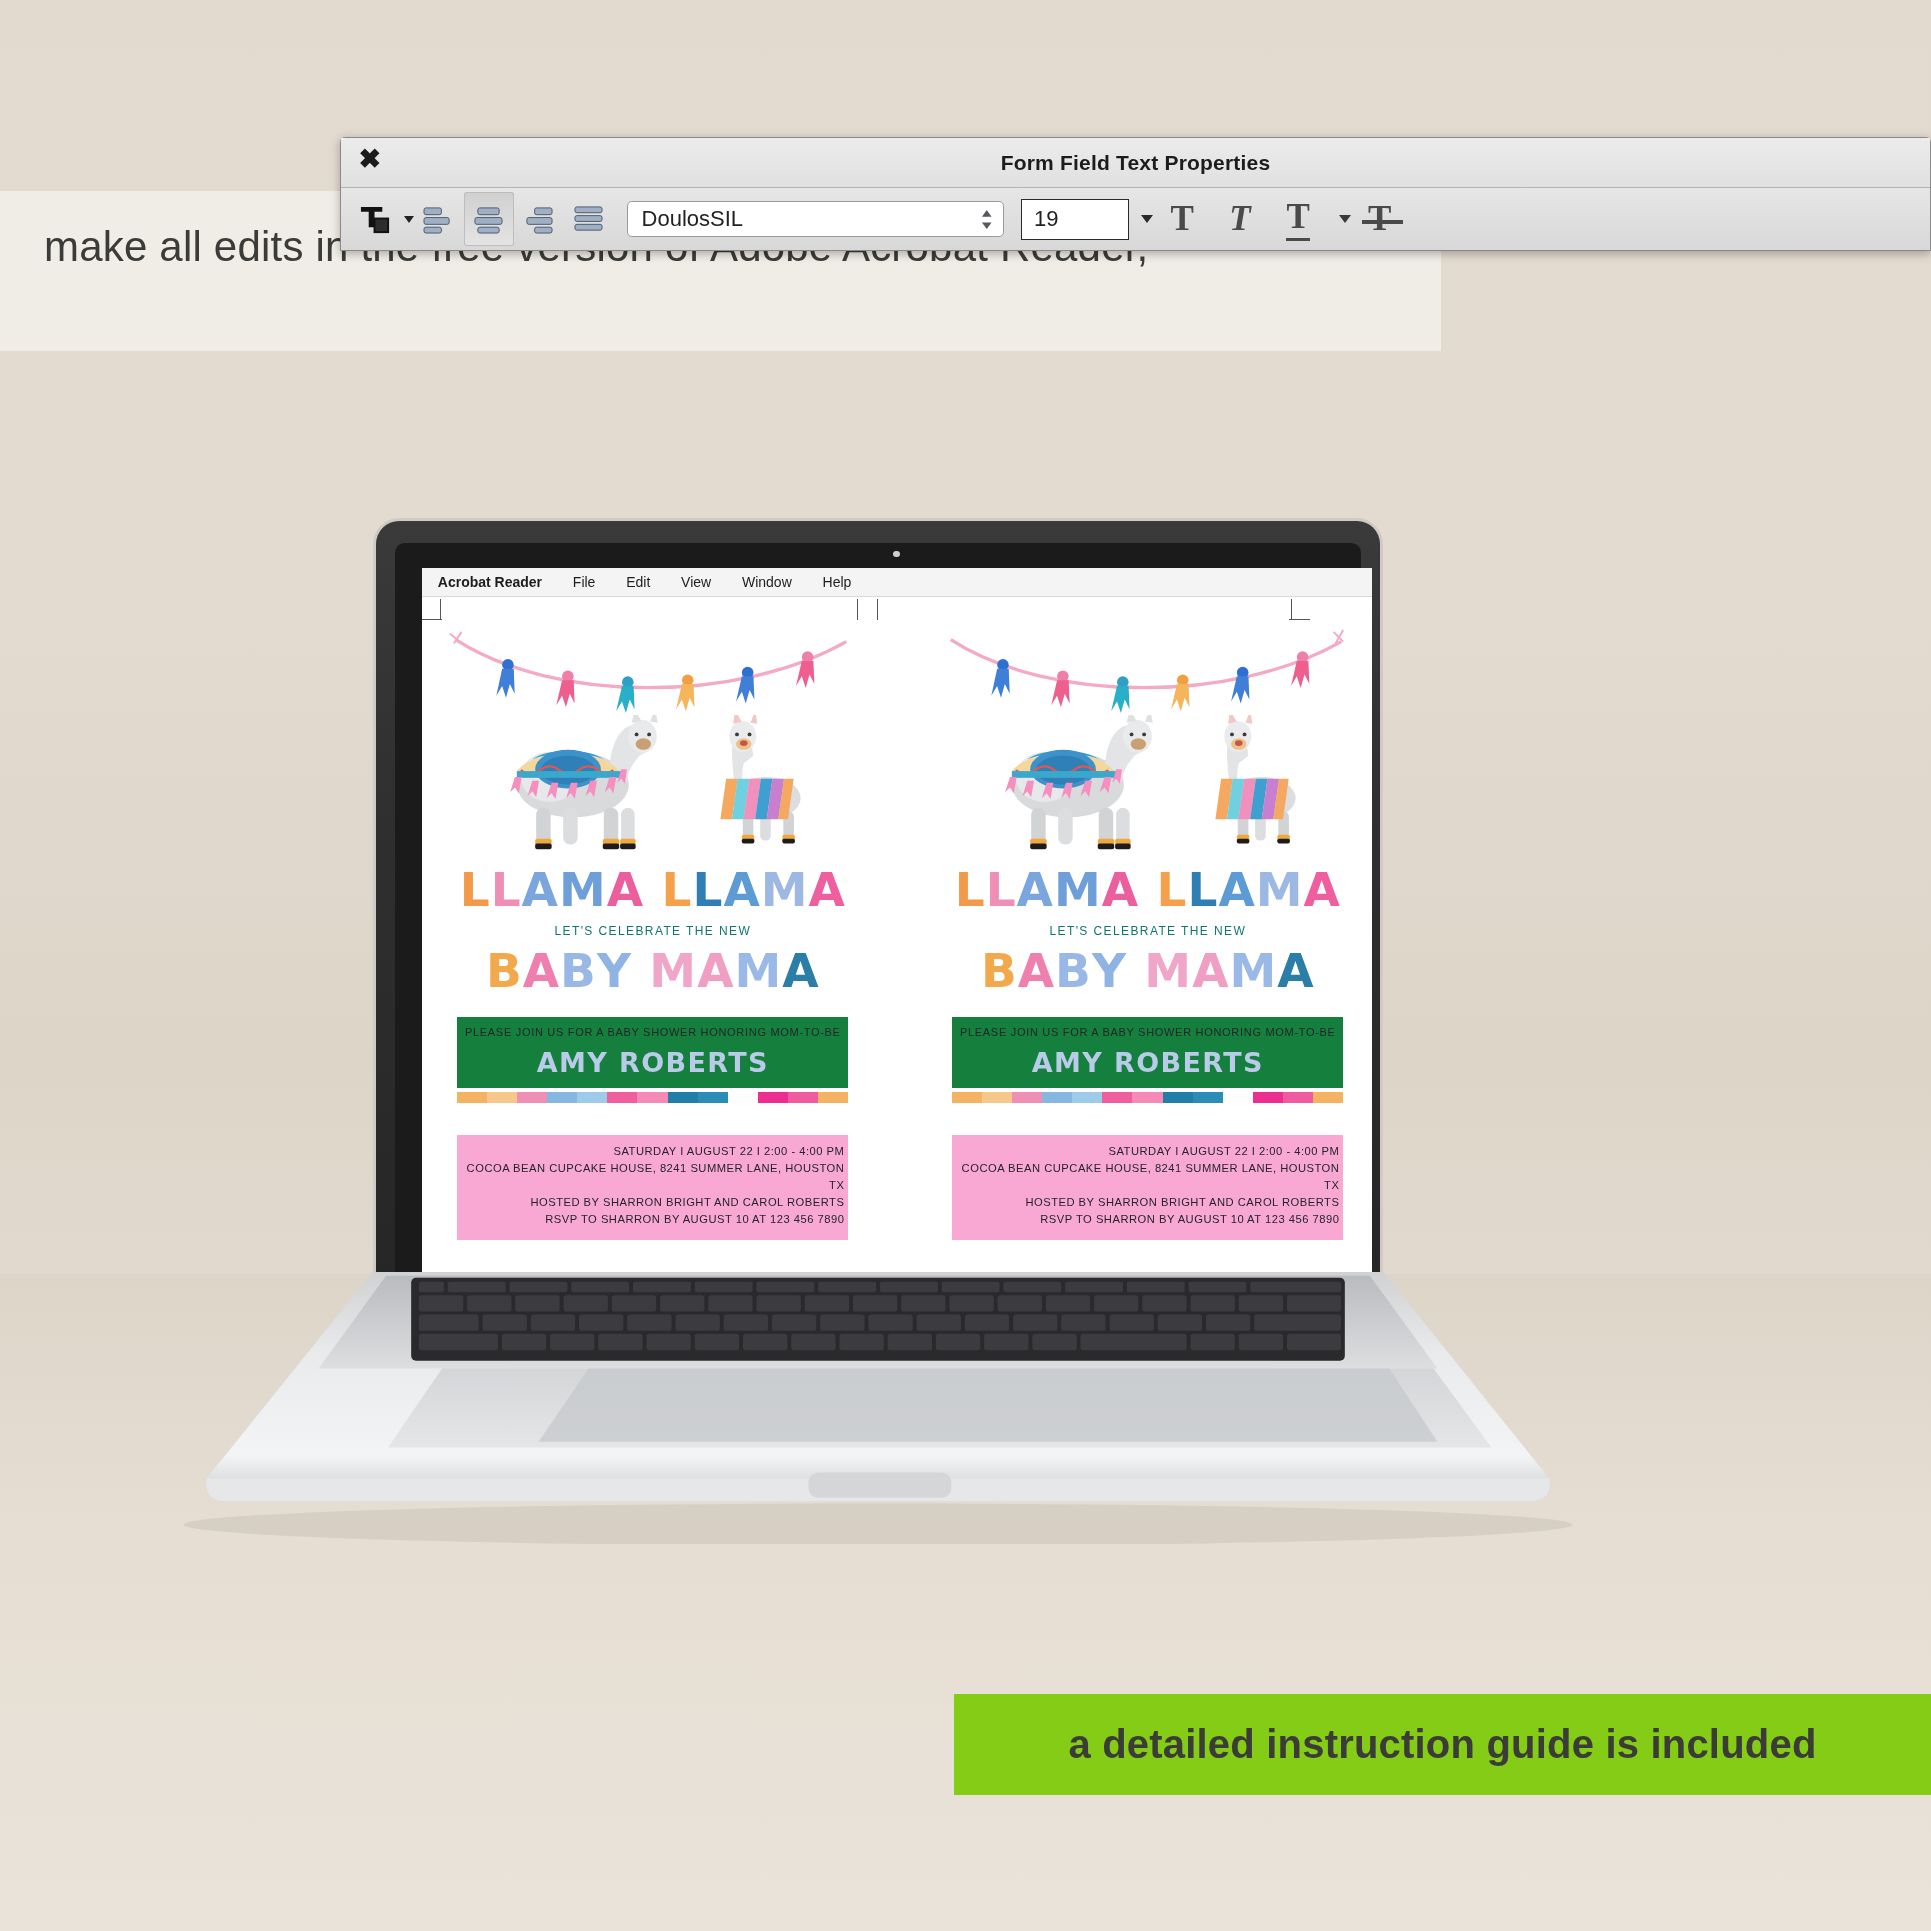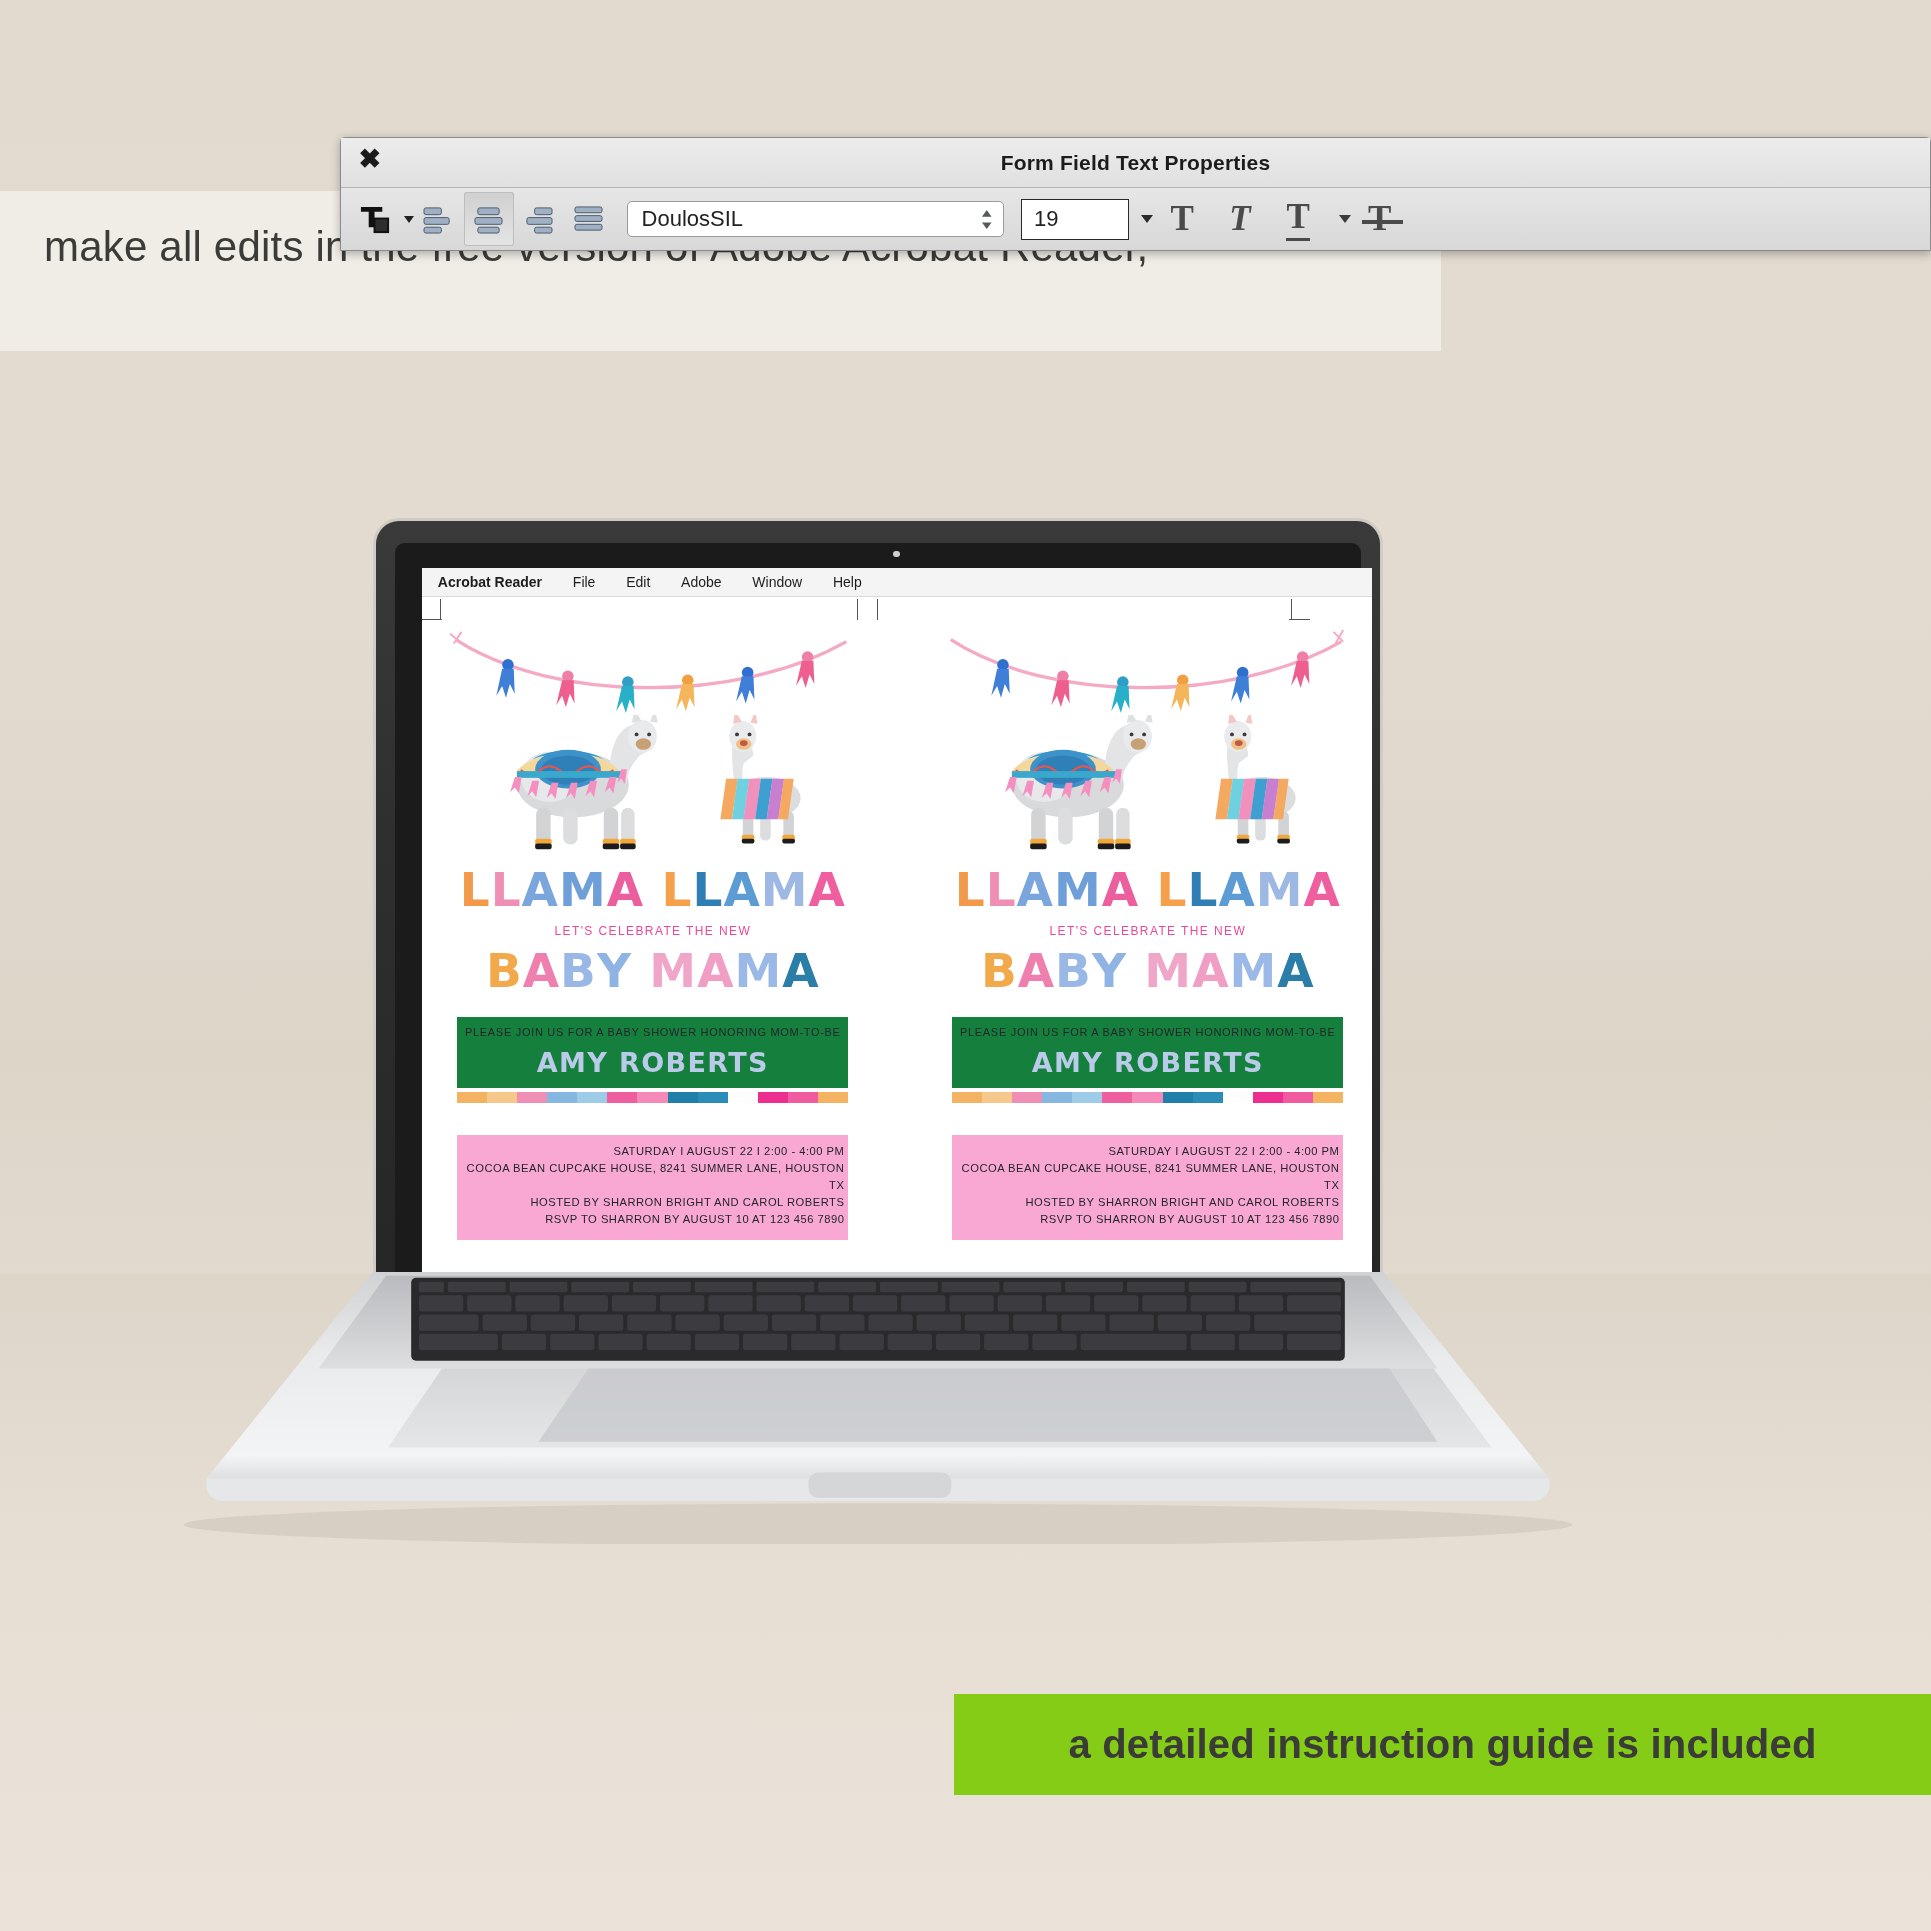--- a/index.html
+++ b/index.html
@@ -78,21 +78,21 @@
 
   
   .llamarow { position:relative; height:143px; margin-top:93px; }
 
   .title1 {
     margin-top:7.7px; text-align:center; font-size:47px; font-weight:700;
     letter-spacing:1px; line-height:1;
     font-family:"DejaVu Sans", sans-serif;
   }
   .sub {
-    text-align:center; font-size:12px; color:#ec4899; letter-spacing:1.4px;
+    text-align:center; font-size:12px; color:#0f766e; letter-spacing:1.4px;
     margin-top:11.6px; font-family:"Liberation Sans", sans-serif;
   }
   .title2 {
     margin-top:8.7px; text-align:center; font-size:47px; font-weight:700;
     letter-spacing:1px; line-height:1;
     font-family:"DejaVu Sans", sans-serif;
   }
   .ch { display:inline-block; }
 
   .field {
@@ -171,21 +171,21 @@
   <div class="lid">
     <div class="lid-inner">
       <div class="camdot"></div>
 
       <div class="screen">
 
         <div class="menubar">
           <div class="mi app">Acrobat Reader</div>
           <div class="mi">File</div>
           <div class="mi">Edit</div>
-          <div class="mi">Adobe</div>
+          <div class="mi">View</div>
           <div class="mi">Window</div>
           <div class="mi">Help</div>
         </div>
 
         <div class="doc">
 
           <div class="cmark" style="left:17.4px;top:1.9px;width:1px;height:21px;"></div>
           <div class="cmark" style="left:0px;top:22px;width:19.3px;height:1px;"></div>
           <div class="cmark" style="left:435px;top:1.9px;width:1px;height:21px;"></div>
           <div class="cmark" style="left:455px;top:1.9px;width:1px;height:21px;"></div>

